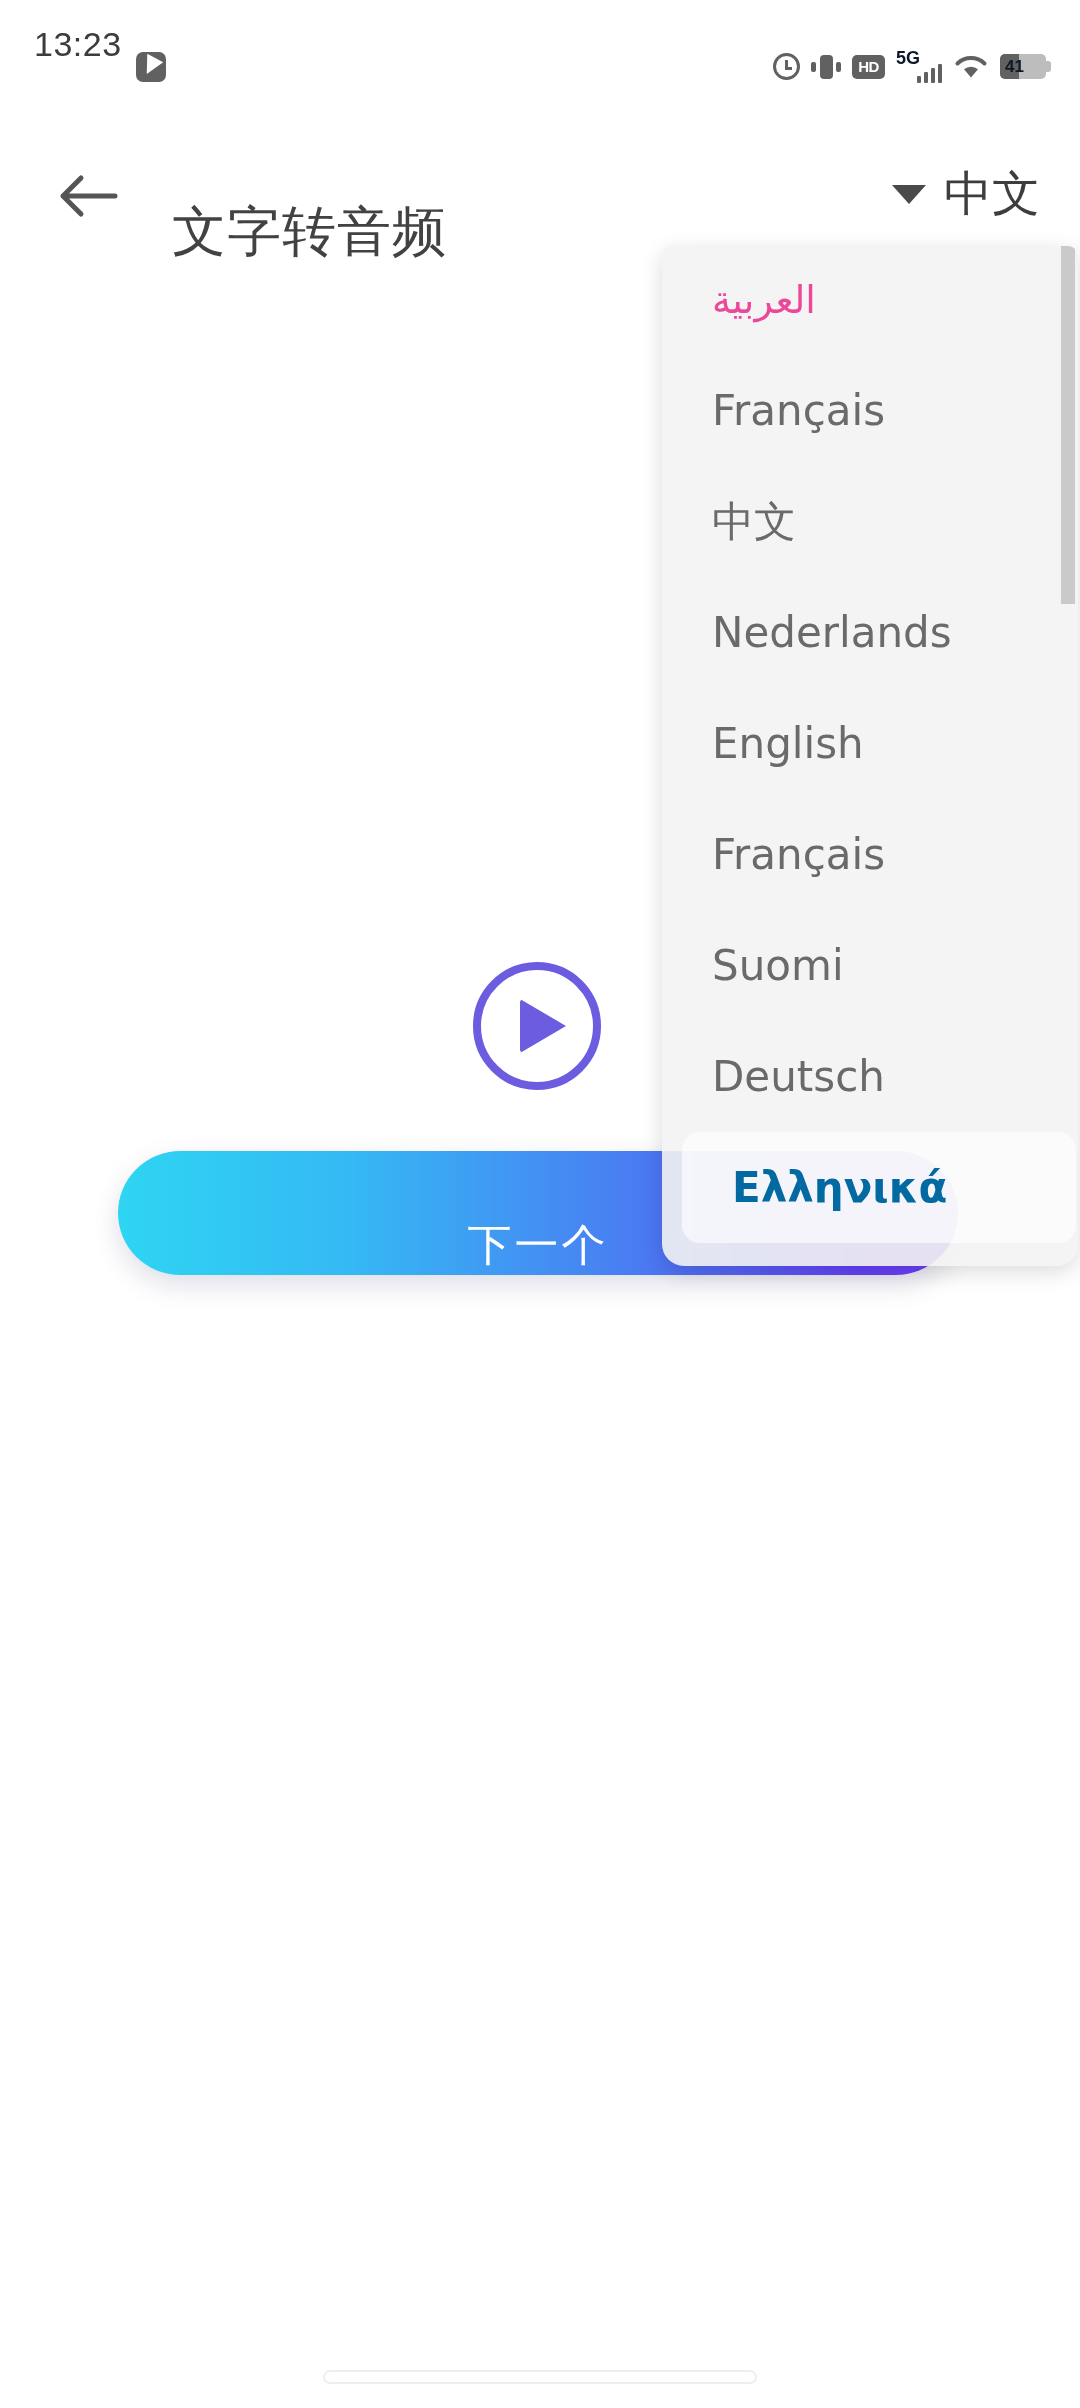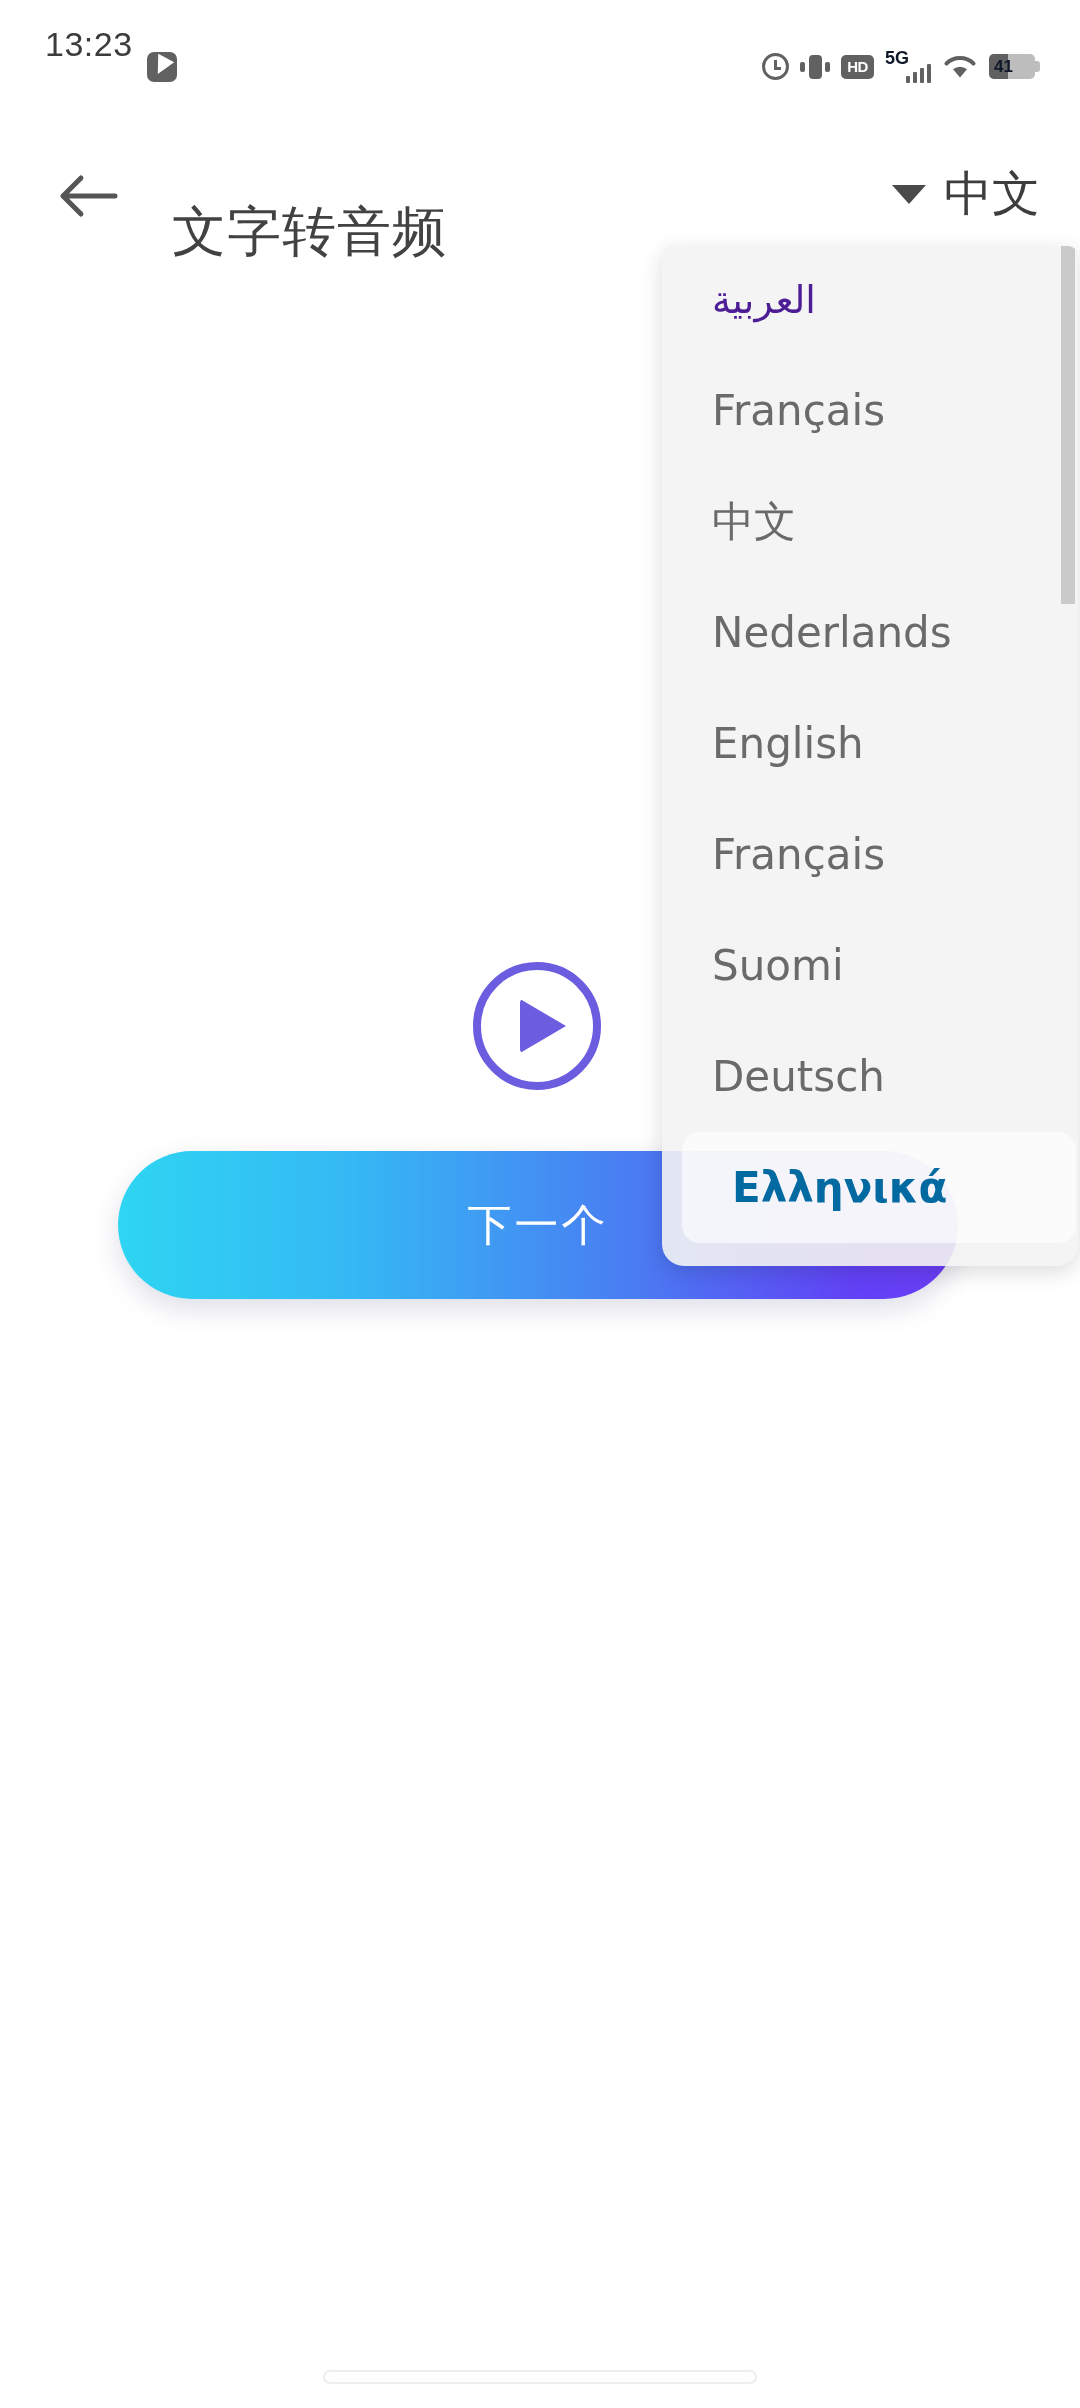--- a/index.html
+++ b/index.html
@@ -8,21 +8,21 @@
     background:#ffffff;
     font-family:"Liberation Sans", "DejaVu Sans", sans-serif;
     overflow:hidden;
   }
   .screen { position:relative; width:1080px; height:2408px; background:#ffffff; }
 
   
   .statusbar {
     position:absolute; top:0; left:0; width:1080px; height:88px;
     display:flex; align-items:center; justify-content:space-between;
-    padding:0 45px;
+    padding:0 34px;
   }
   .sb-left { display:flex; align-items:center; gap:14px; }
   .sb-time { font-size:34px; color:#3c3c3c; letter-spacing:0.5px; font-family:"Liberation Sans",sans-serif; }
   .sb-right { display:flex; align-items:center; gap:11px; }
 
   .ic { display:inline-block;margin-top:45px; }
   .ic-appbadge {
     width:30px; height:30px; background:#616161; border-radius:7px;
     position:relative;
   }
@@ -100,25 +100,25 @@
   }
   .play-tri {
     width:0;height:0;
     border-top:27px solid transparent;border-bottom:27px solid transparent;
     border-left:46px solid #6b5ce0; margin-left:12px;
     border-radius:4px;
   }
 
   
   .next-btn {
-    position:absolute; left:118px; top:1151px; width:840px; height:148px;
+    position:absolute; left:118px; top:1151px; width:840px; height:124px;
     border-radius:74px;
     background:linear-gradient(90deg,#2ed5f2 0%,#35b8f4 28%,#4a7bf2 62%,#6241f6 88%,#6b3ef6 100%);
     box-shadow:0 10px 26px rgba(90,90,140,0.20);
-    display:flex; align-items:center; justify-content:center;
+    display:flex; align-items:flex-end; justify-content:center;
     z-index:2;
   }
   .next-btn-label {
     color:#ffffff; font-size:44px; letter-spacing:3px;
     font-family:"DejaVu Sans", sans-serif;
   }
 
   
   .dropdown {
     position:absolute; left:662px; top:246px; width:416px; height:1020px;
@@ -129,21 +129,21 @@
     overflow:hidden;
   }
   .dd-list { position:relative; width:100%; height:100%; }
   .dd-item {
     position:absolute; left:0; width:416px; height:111px;
     display:flex; align-items:center;
     padding-left:50px;
     font-size:42px; color:#6a6a6a;
     font-family:"DejaVu Sans", sans-serif;
   }
-  .dd-item.rtl { justify-content:flex-start; font-size:38px; color:#4c1d95; }
+  .dd-item.rtl { justify-content:flex-start; font-size:38px; color:#ec4899; }
   .dd-item.selected {
     background:rgba(255,255,255,0.62);
     border-radius:18px;
     color:#0369a1;
     font-weight:bold;
     width:394px; left:20px;
   }
   .dd-scrollbar {
     position:absolute; right:3px; top:0px; width:14px; height:358px;
     background:#cacaca; border-radius:0px; z-index:6;

